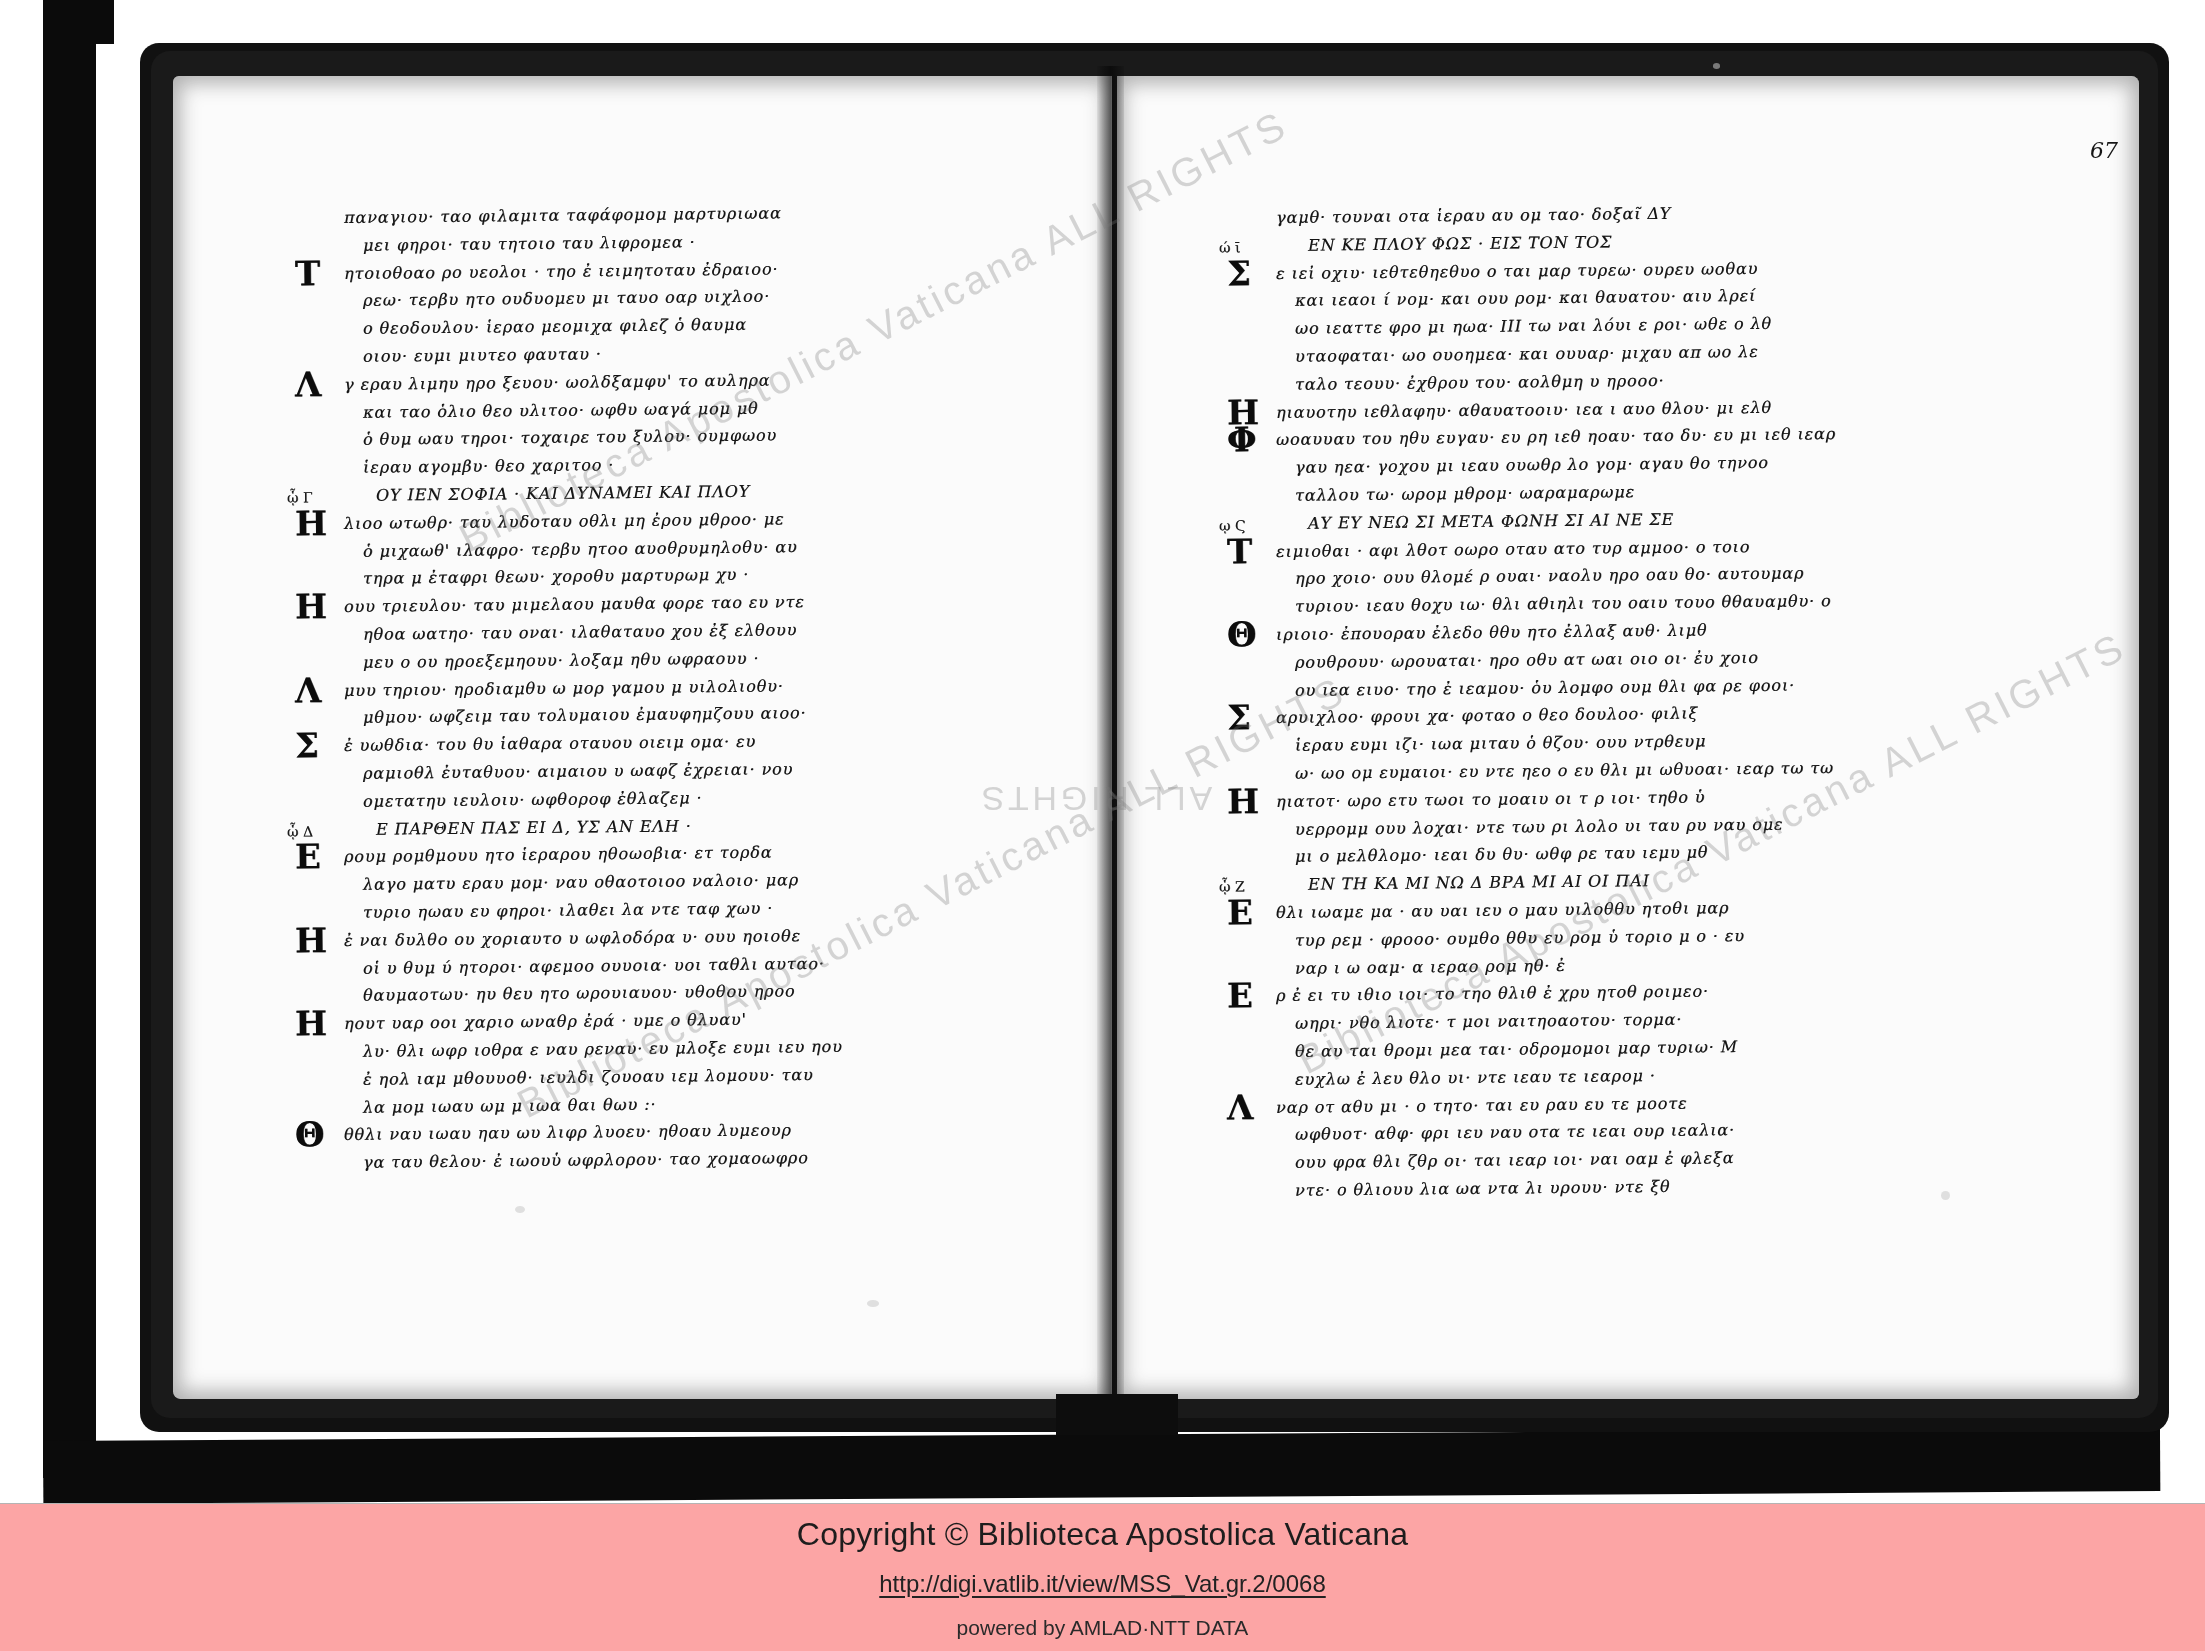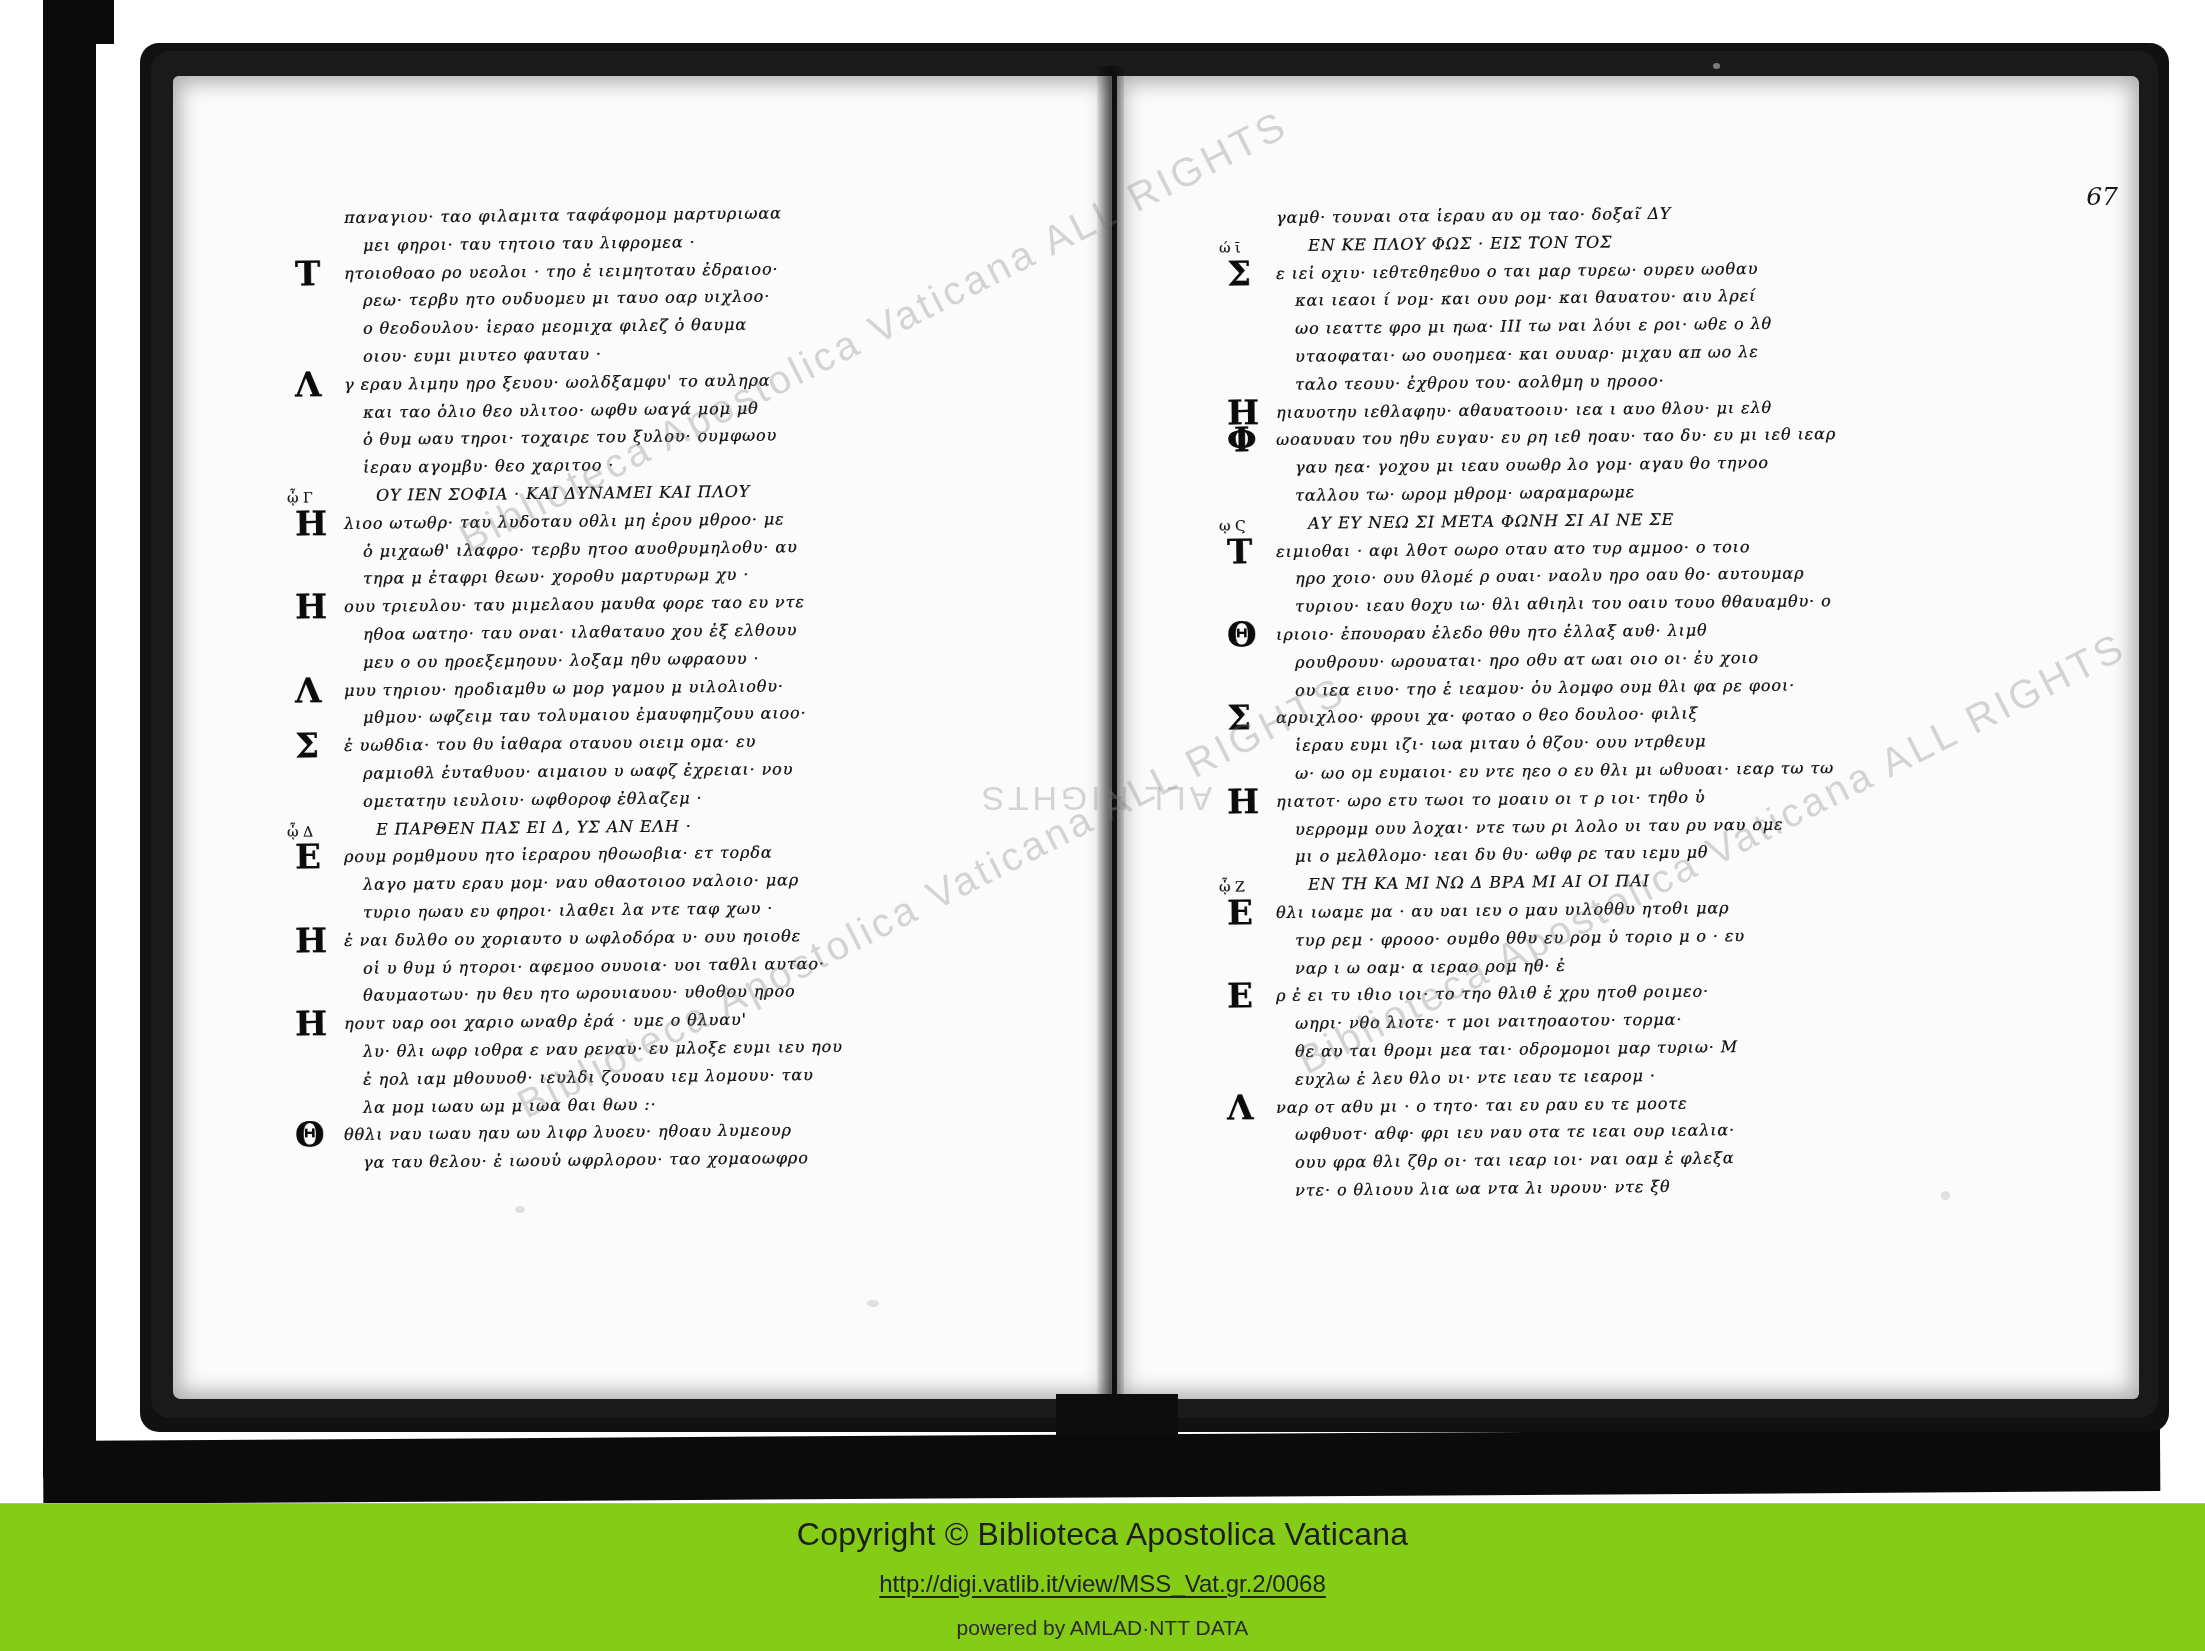--- a/index.html
+++ b/index.html
@@ -166,24 +166,23 @@
     font-style: normal;
     color: #1a1a1a;
     letter-spacing: 0;
   }
 
   .folio-number {
     position: absolute;
     right: 87px;
     top: 138px;
     font-family: "DejaVu Serif", serif;
-    font-size: 25px;
+    font-size: 22px;
     color: #161616;
     font-style: italic;
-    margin-top: 44px;
   }
 
   
   .watermark {
     position: absolute;
     color: rgba(120,120,120,0.30);
     font-family: "Liberation Sans", sans-serif;
     font-size: 40px;
     letter-spacing: 3.7px;
     white-space: nowrap;
@@ -195,21 +194,21 @@
   .wm-3 { left: 1250px; top: 831px; transform: rotate(-27deg); }
   .wm-4 { left: 978px; top: 779px; transform: rotate(180deg); font-size: 34px;}
 
   
   .footer {
     position: absolute;
     left: 0;
     top: 1503px;
     width: 2205px;
     height: 148px;
-    background: #84cc16;
+    background: #fca5a5;
     border-top: 1.5px solid #b4b4b4;
   }
   .footer-center {
     position: absolute;
     left: 0;
     top: 0;
     width: 2205px;
     text-align: center;
     color: #1d1d1d;
   }

